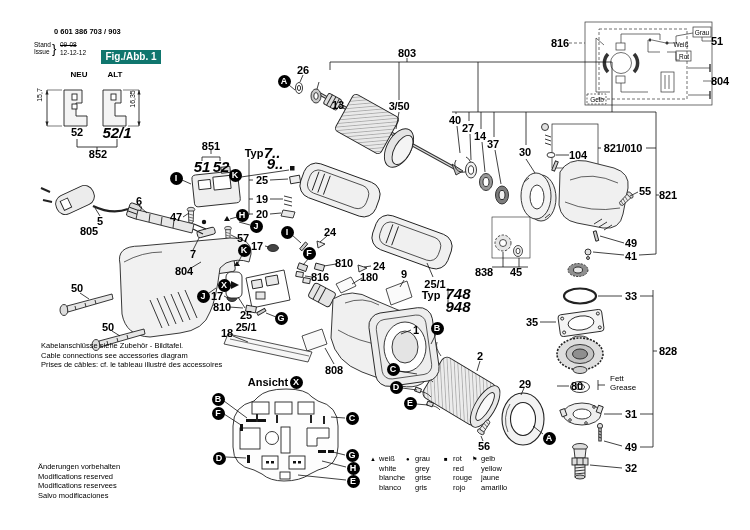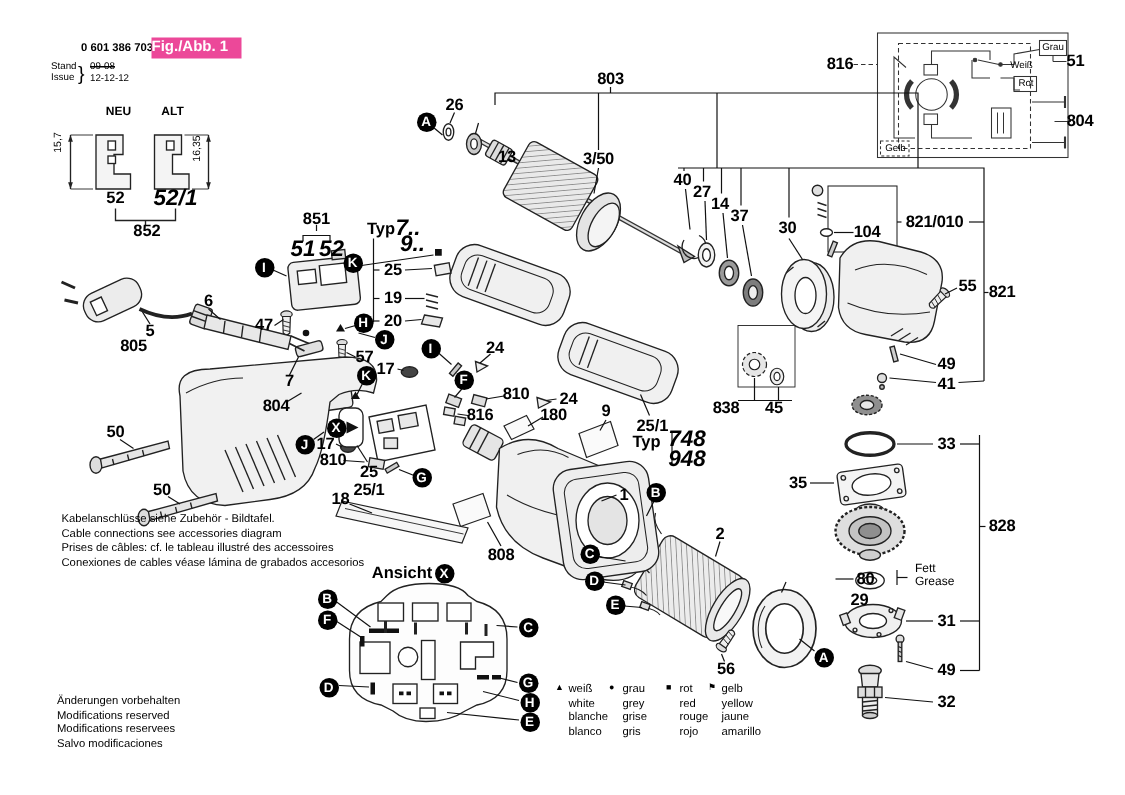--- a/index.html
+++ b/index.html
@@ -12,22 +12,22 @@
       color:#fff;border-radius:50%;font-size:9px;font-weight:700;line-height:13.5px;text-align:center;}
   .slab{position:absolute;white-space:nowrap;}
   .ctr{transform:translate(-50%,-50%);}
   .b11{font-size:11px;font-weight:700;}
   .it11{font-size:15px;font-weight:700;font-style:italic;}
   .s8b{font-size:8px;font-weight:700;}
   .s65{font-size:6.5px;}
   .s8{font-size:8px;}
   .rotl{transform:translate(-50%,-50%) rotate(-90deg);font-size:7px;}
   .pn{left:34px;top:27px;font-size:7.5px;font-weight:700;padding-left:20px;}
-  .figbox{left:101px;top:25px;width:60px;height:14px;background:#ec4899;color:#fff;
-          font-size:10px;font-weight:700;text-align:left;line-height:14px;}
+  .figbox{left:101px;top:50px;width:60px;height:14px;background:#0f766e;color:#fff;
+          font-size:10px;font-weight:700;text-align:center;line-height:14px;}
   .strike{text-decoration:line-through;}
   .notes{position:absolute;font-size:7.5px;line-height:9.6px;}
   .leg{position:absolute;font-size:7.5px;line-height:9.6px;padding-left:9px;}
   .leg .sym{position:absolute;left:0;top:1px;font-size:6px;}
   .brace{font-size:13px;font-weight:400;}
 </style>
 </head>
 <body>
 
 <div class="stage">
@@ -567,21 +567,20 @@
 <div class="slab ctr b11" style="left:268px;top:382px;">Ansicht</div>
 <div class="lt" style="left:296px;top:382px;">X</div>
 
 <div class="slab s8" style="left:610px;top:374px;">Fett</div>
 <div class="slab s8" style="left:610px;top:383px;">Grease</div>
 
 <div class="notes" style="left:41px;top:341px;">
   <div>Kabelanschlüsse siehe Zubehör - Bildtafel.</div>
   <div>Cable connections see accessories diagram</div>
   <div>Prises de câbles: cf. le tableau illustré des accessoires</div>
-  <div>Conexiones de cables véase lámina de grabados accesorios</div>
 </div>
 <div class="notes" style="left:38px;top:462px;">
   <div>Änderungen vorbehalten</div>
   <div>Modifications reserved</div>
   <div>Modifications reservees</div>
   <div>Salvo modificaciones</div>
 </div>
 
 <div class="leg" style="left:370px;top:454px;">
   <span class="sym">▲</span>
@@ -629,21 +628,21 @@
     <div class="co" style="left: 631px; top: 256px;">41</div>
     <div class="co" style="left: 484px; top: 272px;">838</div>
     <div class="co" style="left: 516px; top: 272px;">45</div>
     <div class="co" style="left: 631px; top: 296px;">33</div>
     <div class="co" style="left: 532px; top: 322px;">35</div>
     <div class="co" style="left: 668px; top: 351px;">828</div>
     <div class="co" style="left: 549px; top: 386px; margin-left: 28px;">80</div>
     <div class="co" style="left: 631px; top: 414px;">31</div>
     <div class="co" style="left: 631px; top: 447px;">49</div>
     <div class="co" style="left: 631px; top: 468px;">32</div>
-    <div class="co" style="left: 525px; top: 400px; margin-left: 48px;">29</div>
+    <div class="co" style="left: 525px; top: 384px;">29</div>
     <div class="co" style="left: 480px; top: 356px;">2</div>
     <div class="co" style="left: 484px; top: 446px;">56</div>
     <div class="co" style="left: 416px; top: 330px;">1</div>
     <div class="co" style="left: 334px; top: 370px;">808</div>
     <div class="co" style="left: 369px; top: 277px;">180</div>
     <div class="co" style="left: 404px; top: 274px;">9</div>
     <div class="co" style="left: 330px; top: 232px;">24</div>
     <div class="co" style="left: 379px; top: 266px;">24</div>
     <div class="co" style="left: 344px; top: 263px;">810</div>
     <div class="co" style="left: 320px; top: 277px;">816</div>

